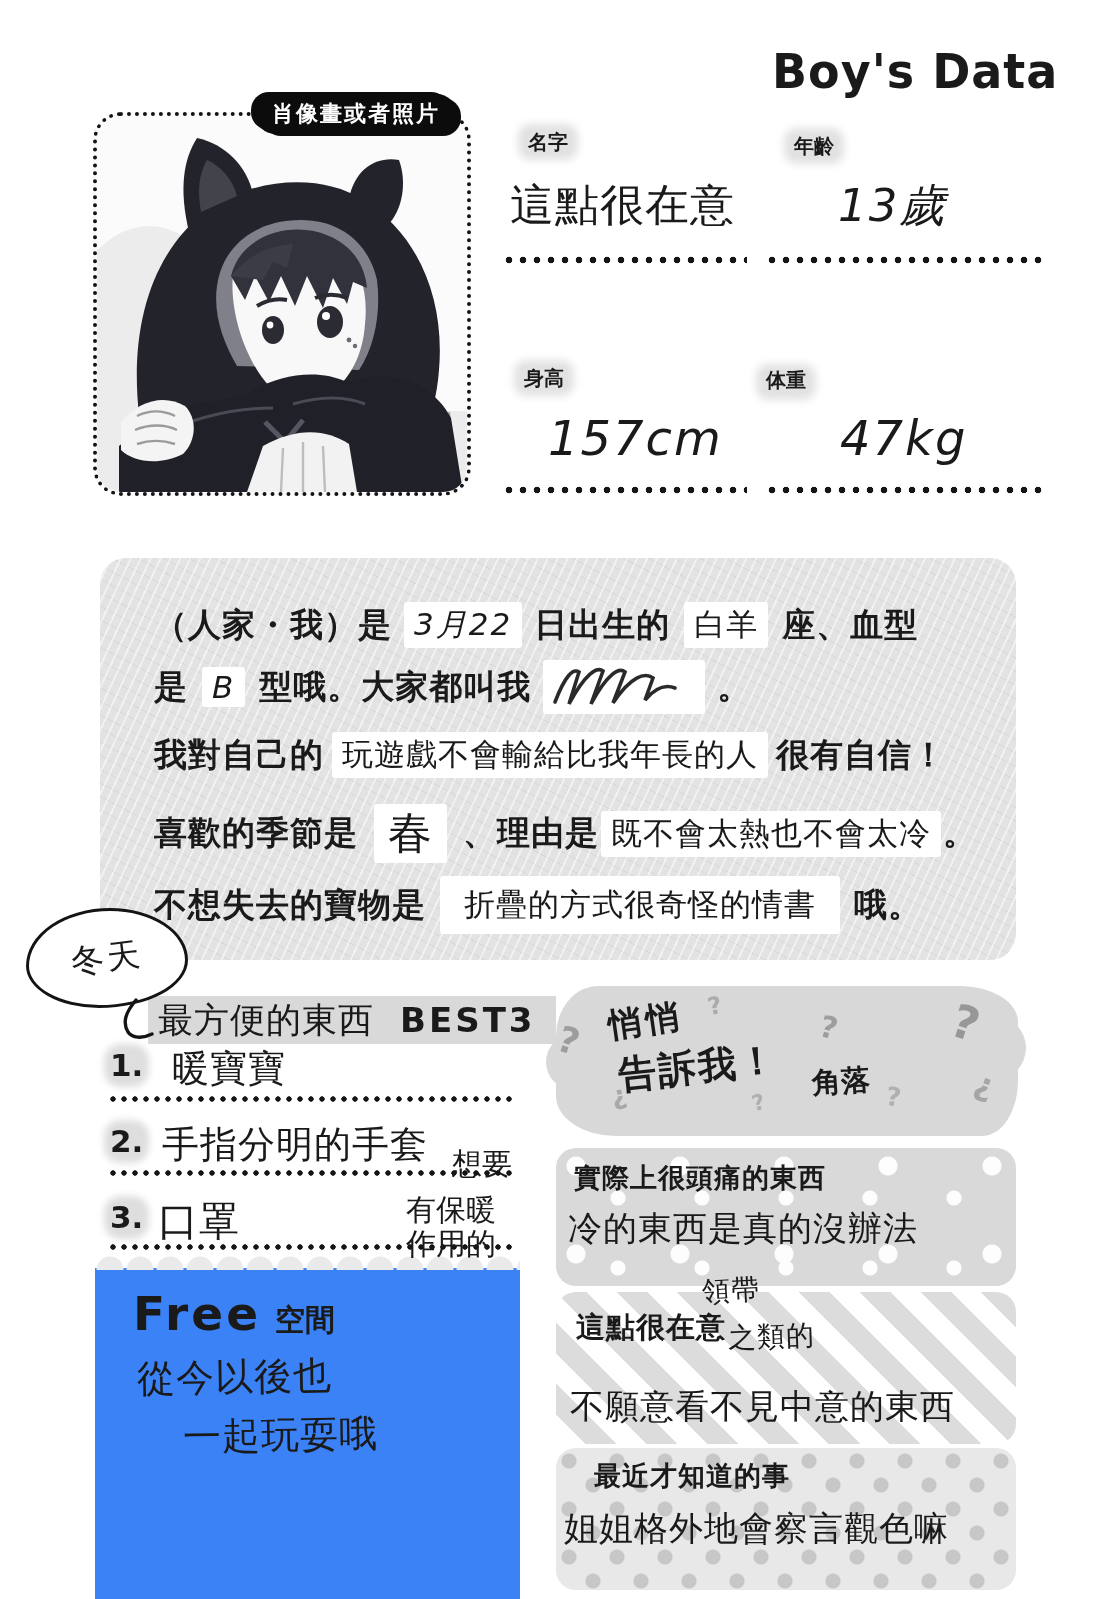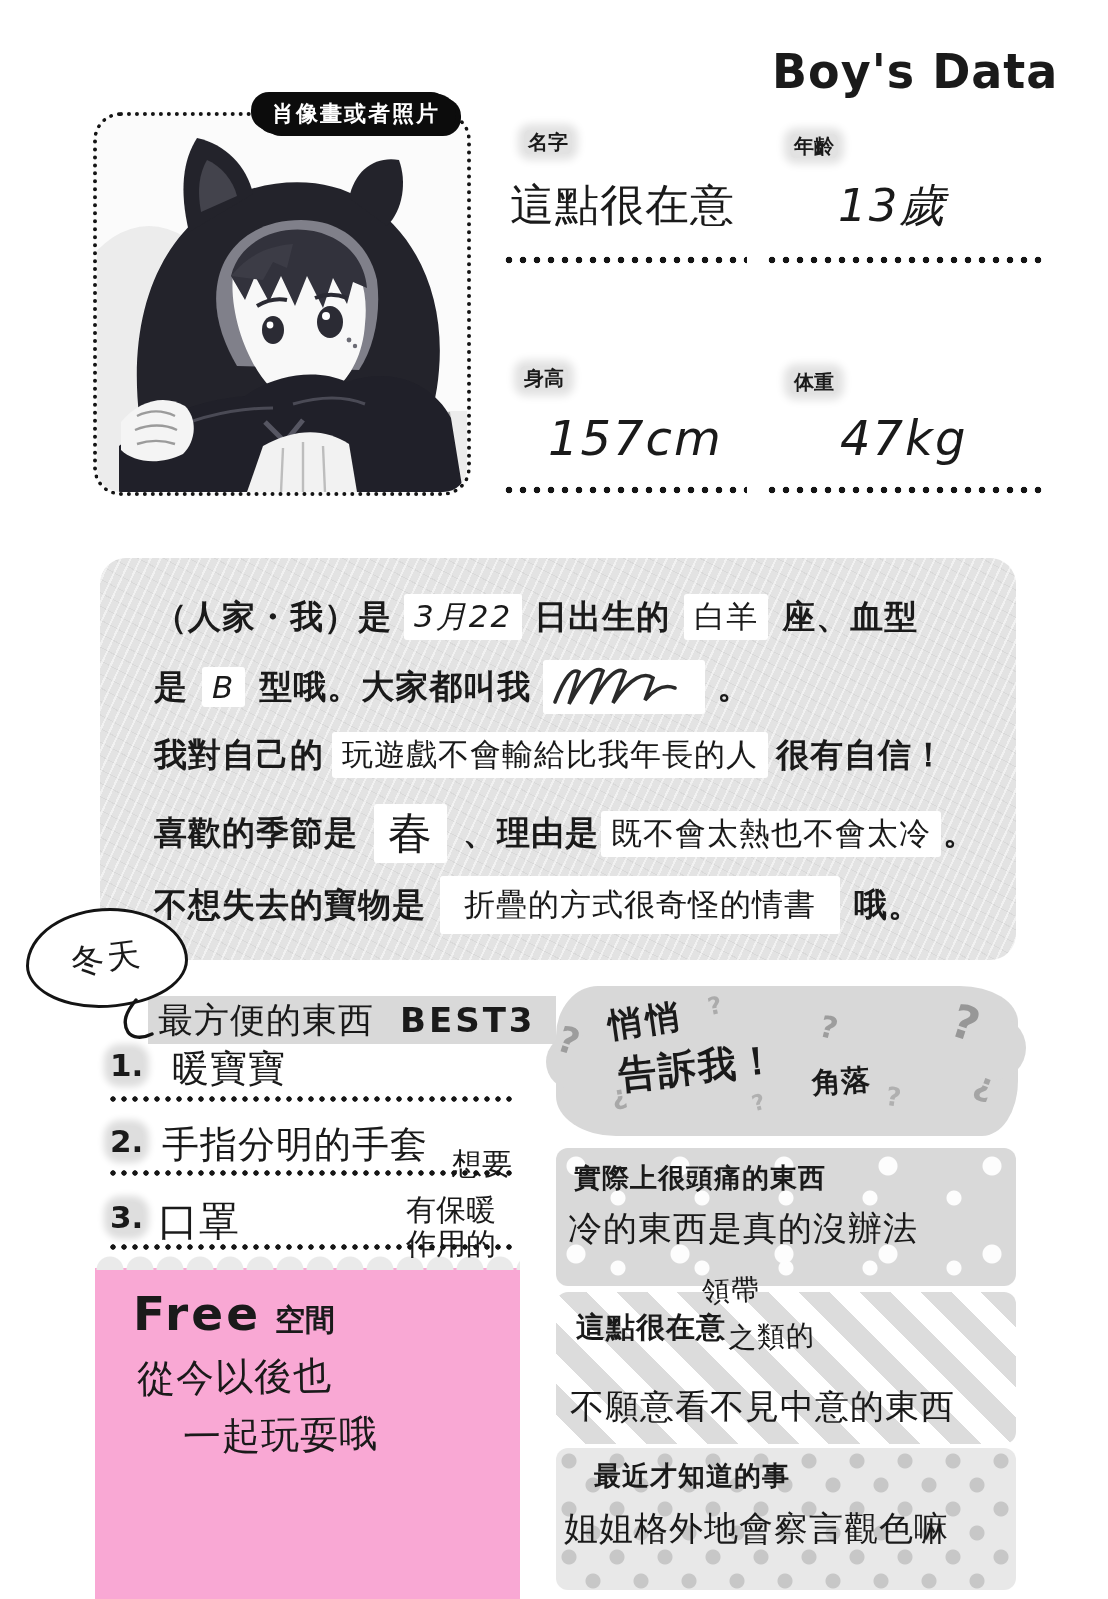--- a/index.html
+++ b/index.html
@@ -47,38 +47,38 @@
 
   
   .best3-band{left:148px;top:996px;width:398px;height:48px;background:#d9d9d9;display:flex;
               align-items:center;padding-left:10px;}
   .numblob{font-size:31px;font-weight:900;background:#dedede;border-radius:10px;
            box-shadow:0 0 7px 6px #dedede;line-height:1;}
   .bval{font-size:37px;}
   .bnote{font-size:30px;letter-spacing:0;}
 
   
-  .free{left:95px;top:1268px;width:425px;height:331px;background:#f9a8d4;text-decoration:underline;}
+  .free{left:95px;top:1268px;width:425px;height:331px;background:#3b82f6;text-decoration:underline;}
   .free:before{content:"";position:absolute;top:-16px;left:0;right:0;height:18px;
      background-image:radial-gradient(circle at 15px 18px,#eaeaea 13px,rgba(0,0,0,0) 14px);
      background-size:30px 18px;background-repeat:repeat-x;}
   .free-title{font-size:47px;font-weight:900;letter-spacing:3px;}
   .free-sub{font-size:30px;font-weight:700;margin-left:14px;}
 
   
   .cloud{left:556px;top:986px;width:462px;height:150px;background:#d8d8d8;
          border-radius:42px 58px 36px 60px / 50px 36px 55px 40px;}
   .cloud:before{content:"";position:absolute;left:-10px;top:48px;width:56px;height:56px;border-radius:50%;background:#d8d8d8;}
   .cloud:after{content:"";position:absolute;right:-8px;top:30px;width:64px;height:64px;border-radius:50%;background:#d8d8d8;}
   .qmark{position:absolute;font-weight:900;color:#9d9d9d;z-index:1;}
   .cloud-t1{left:52px;top:12px;font-size:34px;font-weight:900;transform:rotate(-8deg);letter-spacing:4px;z-index:2;}
   .cloud-t2{left:62px;top:56px;font-size:38px;font-weight:900;transform:rotate(-6deg);letter-spacing:2px;z-index:2;}
   .cloud-t3{left:256px;top:76px;font-size:29px;font-weight:700;transform:rotate(-4deg);z-index:2;}
 
-  .qblock{left:556px;width:460px;border-radius:12px;}
+  .qblock{left:556px;width:460px;border-radius:20px;}
   .qblock .qhead{position:absolute;font-weight:900;letter-spacing:1px;}
   .qblock .qans{position:absolute;white-space:nowrap;}
   .blockA{top:1148px;height:138px;background-color:#d9d9d9;
      background-image:radial-gradient(circle at 14px 14px,#fdfdfd 9px,rgba(0,0,0,0) 10px),
                       radial-gradient(circle at 10px 10px,#fdfdfd 7px,rgba(0,0,0,0) 8px);
      background-size:104px 88px,84px 70px;background-position:6px 4px,52px 40px;}
   .blockB{top:1292px;height:152px;
      background:repeating-linear-gradient(45deg,#ffffff 0 21px,#dcdcdc 21px 43px);}
   .blockC{top:1448px;height:142px;background-color:#e8e8e8;
      background-image:radial-gradient(circle at 9px 9px,#c7c7c7 7px,rgba(0,0,0,0) 8px),
@@ -146,30 +146,30 @@
 <div class="abs dots" style="left:505px;top:256px;width:242px;"></div>
 
 <div class="abs flabel" style="left:790px;top:134px;">年齡</div>
 <div class="abs hnum nowrap" style="left:838px;top:176px;font-size:45px;">13歲</div>
 <div class="abs dots" style="left:768px;top:256px;width:274px;"></div>
 
 <div class="abs flabel" style="left:520px;top:366px;">身高</div>
 <div class="abs hnum nowrap" style="left:548px;top:410px;font-size:48px;">157cm</div>
 <div class="abs dots" style="left:505px;top:486px;width:242px;"></div>
 
-<div class="abs flabel" style="left:790px;top:370px;">体重</div>
+<div class="abs flabel" style="left:762px;top:370px;font-family:Liberation Mono, monospace;">体重</div>
 <div class="abs hnum nowrap" style="left:840px;top:410px;font-size:48px;">47kg</div>
 <div class="abs dots" style="left:768px;top:486px;width:280px;"></div>
 
 <div class="abs intro">
   <div class="iline" style="top:36px;">
     <span class="b">（人家・我）是</span>
     <span class="patch" style="margin:0 12px;"><span class="hnum">3月22</span></span>
     <span class="b">日出生的</span>
-    <span class="patch" style="margin:0 14px;"><span class="hand">白羊</span></span>
+    <span class="patch" style="margin:8px 14px;"><span class="hand">白羊</span></span>
     <span class="b">座、血型</span>
   </div>
   <div class="iline" style="top:102px;">
     <span class="b">是</span>
     <span class="patch" style="margin:0 14px;"><span class="hnum">B</span></span>
     <span class="b">型哦。大家都叫我</span>
     <span class="patch" style="margin:0 12px;padding:2px 6px;">
       <svg width="150" height="46" viewBox="0 0 150 46">
         <path d="M6 40 C 16 14 24 6 30 10 L 20 42 C 36 12 48 4 54 9 L 42 42 C 58 12 70 5 76 10 L 64 41 C 82 14 96 10 104 16 L 96 38 C 106 26 116 22 126 26" stroke="#2a2a2a" stroke-width="3.6" fill="none" stroke-linecap="round"></path>
       </svg>

